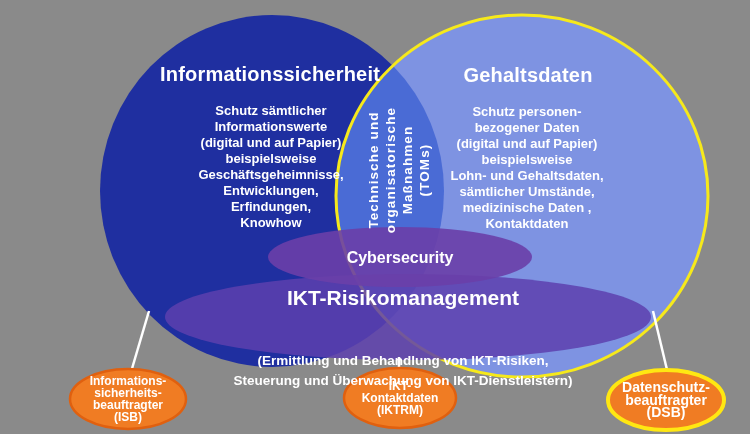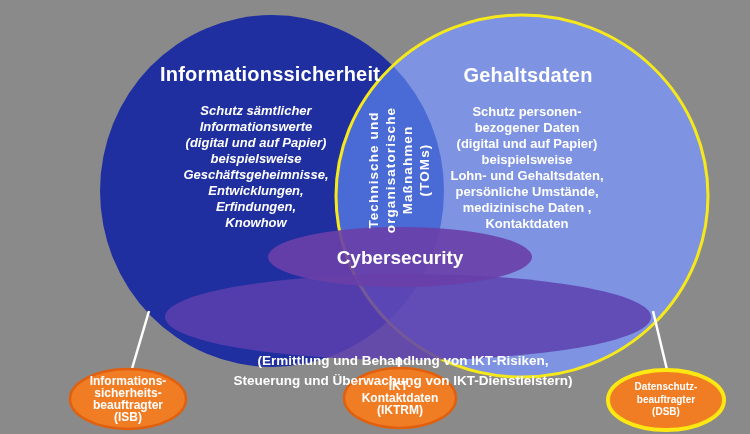--- a/index.html
+++ b/index.html
@@ -15,21 +15,21 @@
     white-space:pre-line;transform:translate(-50%,-50%);line-height:1.22;
     pointer-events:none;
   }
   .circle-title{font-size:20px;letter-spacing:.2px;}
   .body-text{font-size:13px;line-height:16px;}
   .toms{
     font-size:13.5px;line-height:17px;letter-spacing:1.1px;
     transform:translate(-50%,-50%) rotate(-90deg);
     width:240px;
   }
-  .cyber-label{font-size:19px;}
+  .cyber-label{font-size:16px;}
   .ikt-title{font-size:21px;}
   .ikt-sub{font-size:13.5px;line-height:20px;margin-top:40px;}
   .role-label{font-size:12px;line-height:12px;}
 </style>
 </head>
 <body>
 
 <div id="stage">
 
   <svg width="750" height="434" viewBox="0 0 750 434">
@@ -55,57 +55,58 @@
     <line x1="399" y1="357" x2="399" y2="377" stroke-width="2.5" stroke="#ffffff"></line>
     <line x1="653" y1="311" x2="668" y2="374" stroke-width="2.5" stroke="#ffffff"></line>
 
     <ellipse cx="128" cy="399" rx="58" ry="30" stroke-width="2.5" fill="#f07c23" stroke="#e0600f"></ellipse>
     <ellipse cx="400" cy="398" rx="56" ry="30" stroke-width="2.5" fill="#f07c23" stroke="#e0600f"></ellipse>
     <ellipse cx="666" cy="400" rx="58" ry="30" stroke-width="4" fill="#f07c23" stroke="#ffe712"></ellipse>
   </svg>
 
   <div class="txt circle-title" style="left:270px;top:74px;">Informationssicherheit</div>
 
-  <div class="txt body-text" style="left:256px;top:167px;width:250px;font-style:italic;">Schutz sämtlicher
+  <div class="txt body-text" style="left:271px;top:167px;width:250px;">Schutz sämtlicher
 Informationswerte
 (digital und auf Papier)
 beispielsweise
 Geschäftsgeheimnisse,
 Entwicklungen,
 Erfindungen,
 Knowhow</div>
 
   <div class="txt circle-title" style="left:528px;top:75px;">Gehaltsdaten</div>
 
   <div class="txt body-text" style="left:527px;top:168px;width:250px;">Schutz personen-
 bezogener Daten
 (digital und auf Papier)
 beispielsweise
 Lohn- und Gehaltsdaten,
-persönliche Umstände,
+sämtlicher Umstände,
 medizinische Daten ,
 Kontaktdaten</div>
 
   <div class="txt toms" style="left:399px;top:170px;">Technische und
 organisatorische
 Maßnahmen
 (TOMs)</div>
 
   <div class="txt cyber-label" style="left:400px;top:258px;">Cybersecurity</div>
 
+  <div class="txt ikt-title" style="left:403px;top:298px;">IKT-Risikomanagement</div>
 
   <div class="txt ikt-sub" style="left:403px;top:331px;width:520px;">(Ermittlung und Behandlung von IKT-Risiken,
 Steuerung und Überwachung von IKT-Dienstleistern)</div>
 
   <div class="txt role-label" style="left:128px;top:399px;width:110px;">Informations-
 sicherheits-
 beauftragter
 (ISB)</div>
 
   <div class="txt role-label" style="left:400px;top:398px;width:110px;">IKT-
 Kontaktdaten
 (IKTRM)</div>
 
-  <div class="txt role-label" style="left:666px;top:400px;width:110px;font-size:10px;line-height:12.5px;">Datenschutz-
+  <div class="txt role-label" style="left:666px;top:400px;width:110px;font-size:14px;line-height:12.5px;">Datenschutz-
 beauftragter
 (DSB)</div>
 
 </div>
 
 </body></html>

